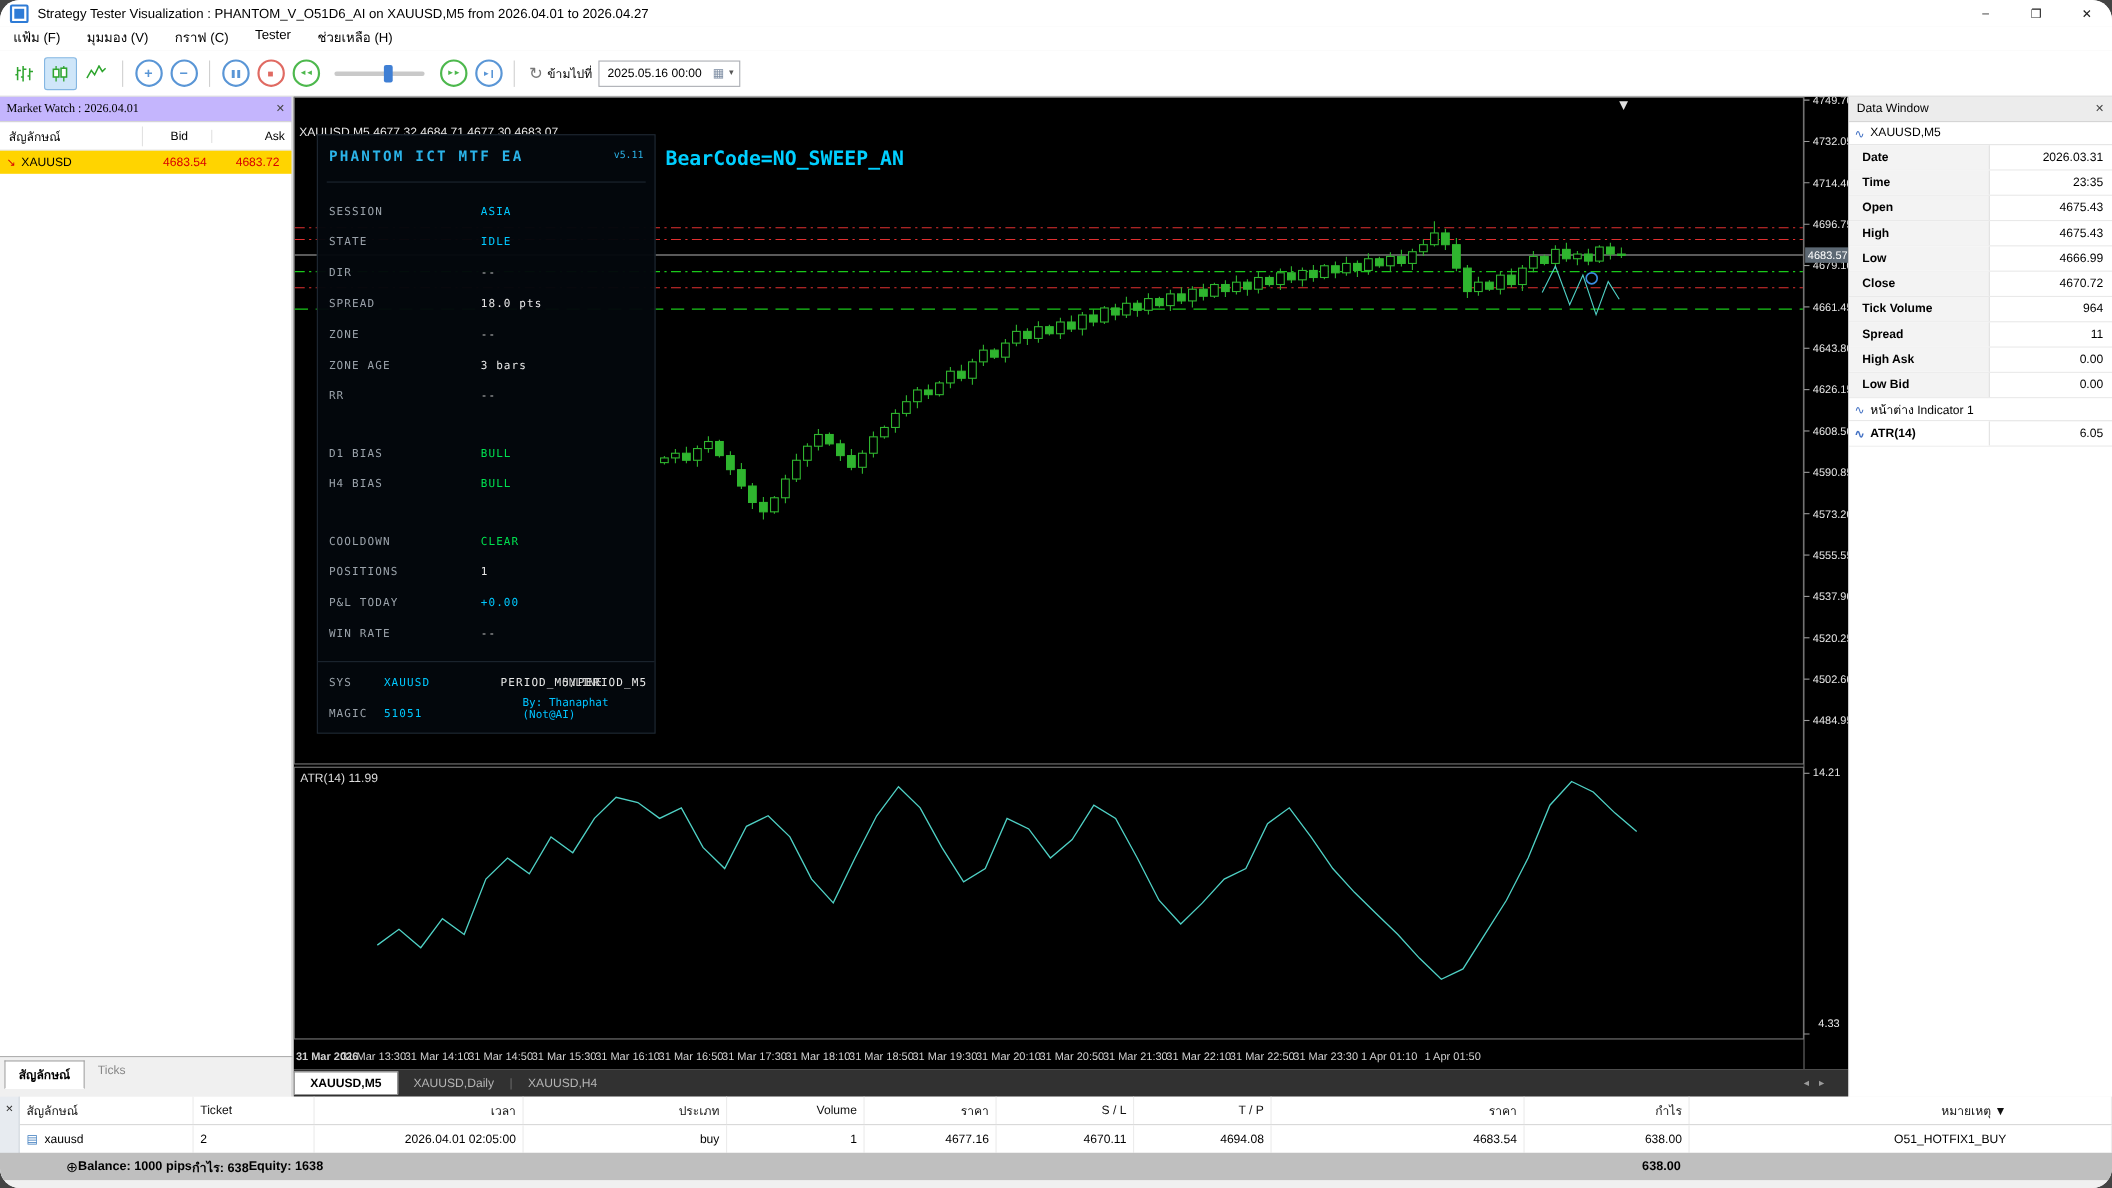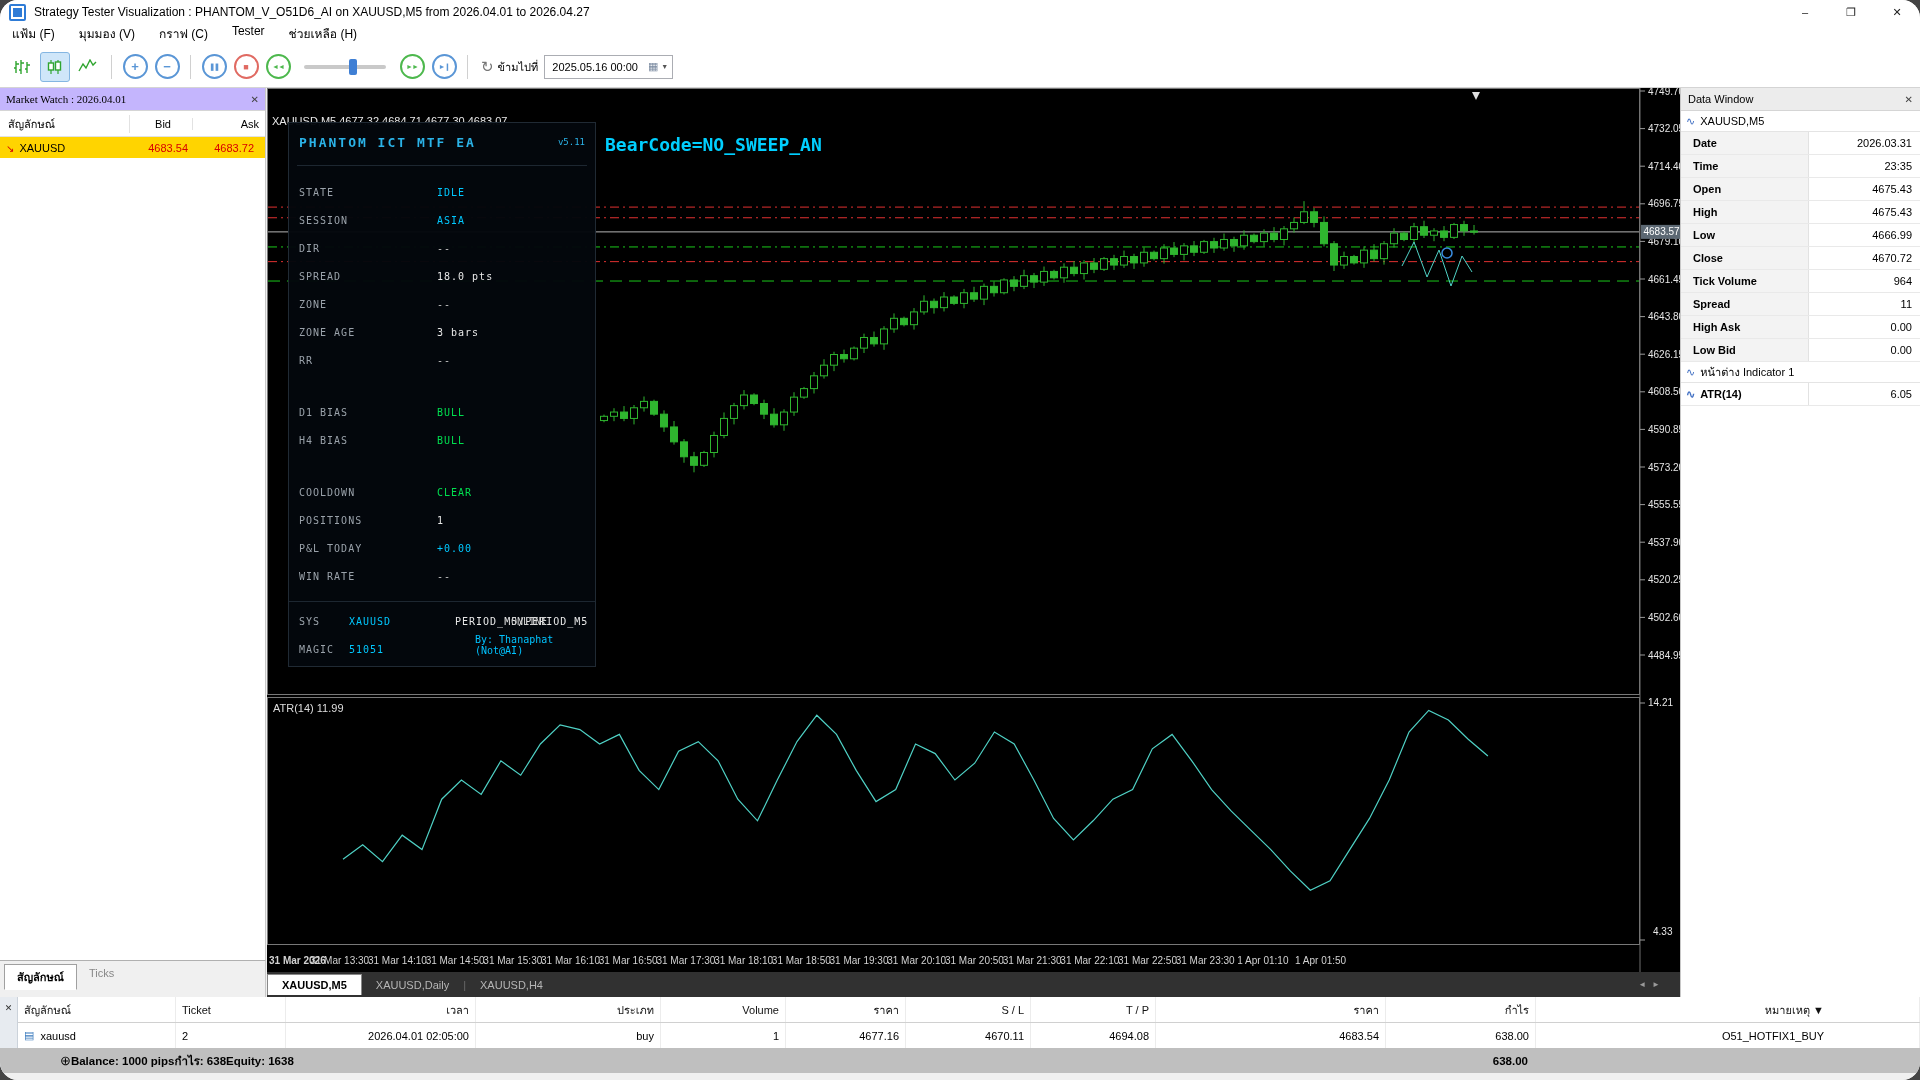--- a/index.html
+++ b/index.html
@@ -453,26 +453,26 @@
     <div class="chart-title">XAUUSD,M5  4677.32 4684.71 4677.30 4683.07</div>
     <div class="bearcode">BearCode=NO_SWEEP_AN</div>
 
     
     <div class="ea">
       <div class="ea-title">PHANTOM ICT MTF EA</div>
       <div class="ea-ver">v5.11</div>
       <div class="ea-hr"></div>
       <div class="ea-rows" id="eaRows">
           <div class="ea-row">
+            <span class="l">SESSION</span>
+            <span class="v v-cyan">ASIA</span>
+          </div>
+          <div class="ea-row">
             <span class="l">STATE</span>
             <span class="v v-cyan">IDLE</span>
-          </div>
-          <div class="ea-row">
-            <span class="l">SESSION</span>
-            <span class="v v-cyan">ASIA</span>
           </div>
           <div class="ea-row">
             <span class="l">DIR</span>
             <span class="v v-dim">--</span>
           </div>
           <div class="ea-row">
             <span class="l">SPREAD</span>
             <span class="v v-white">18.0 pts</span>
           </div>
           <div class="ea-row">

